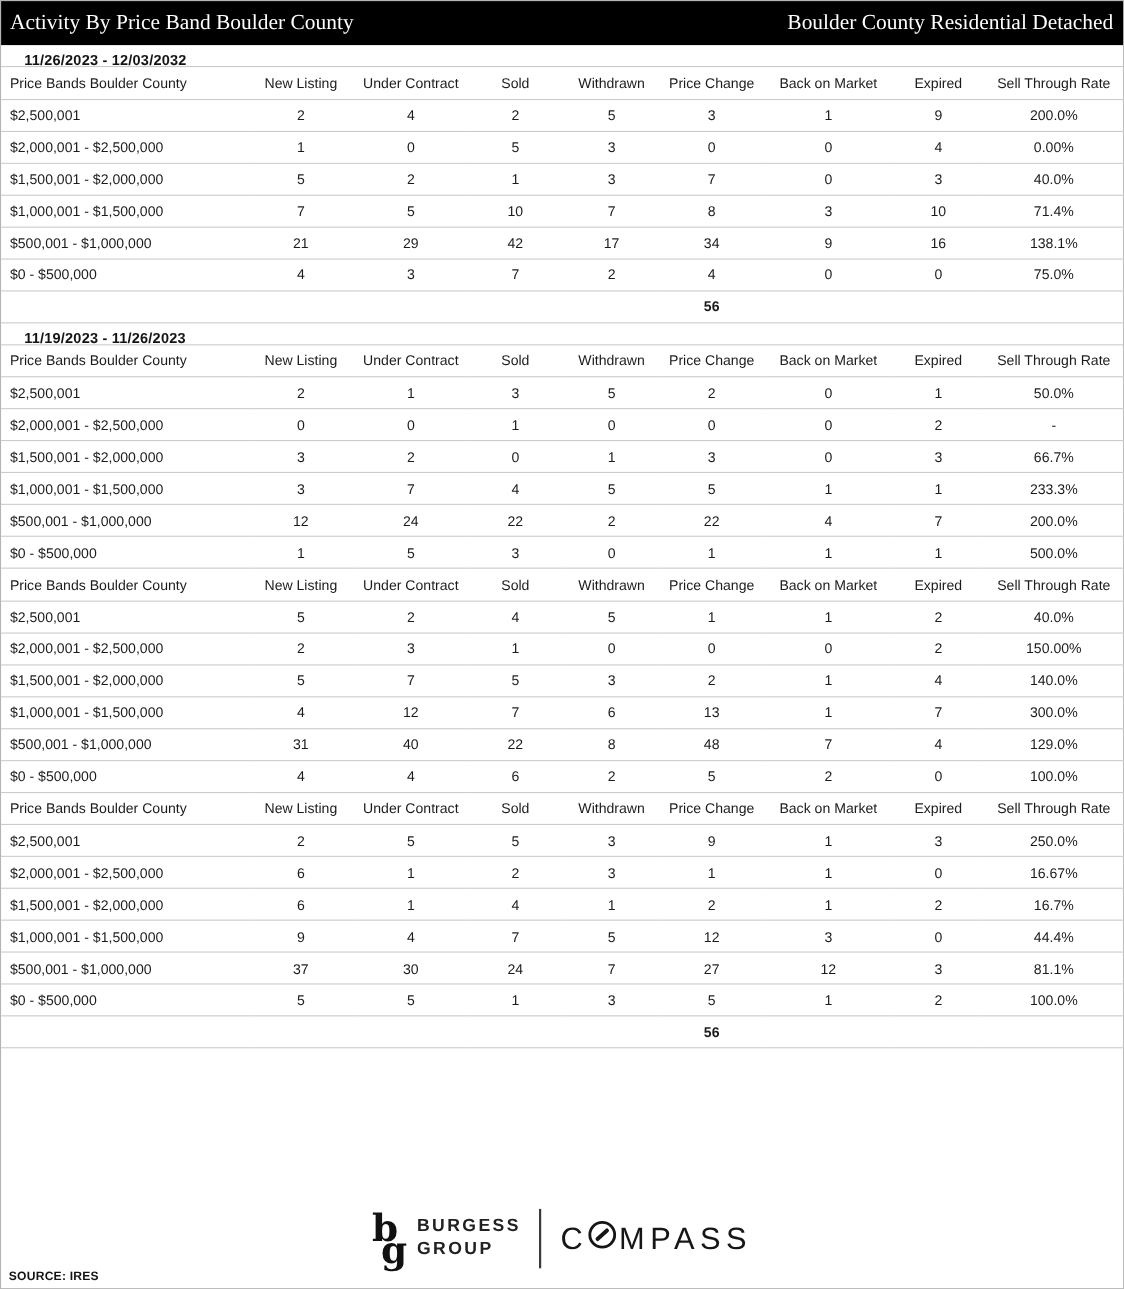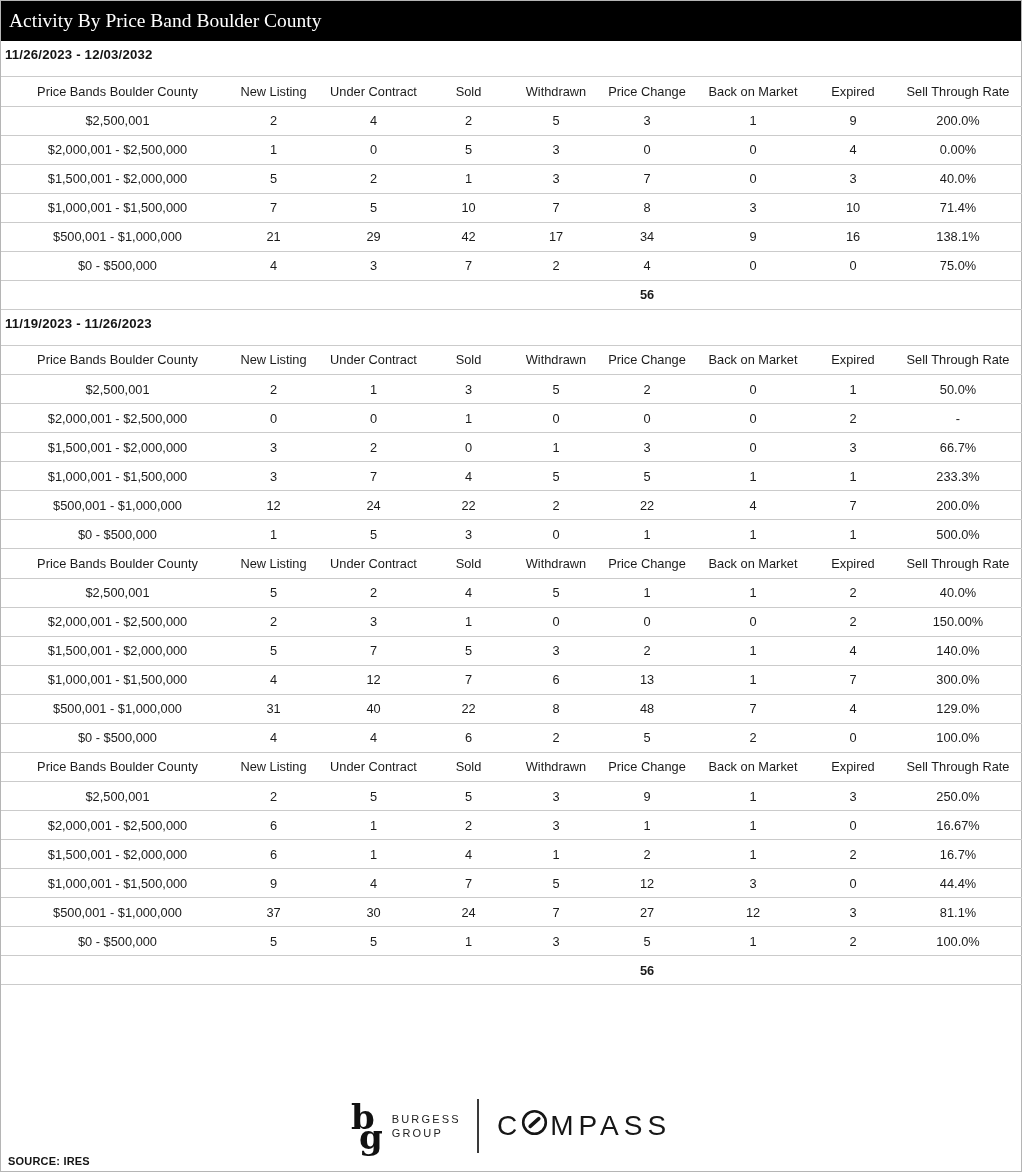--- a/index.html
+++ b/index.html
@@ -23,22 +23,22 @@
     background: #000;
     color: #fff;
     display: flex; align-items: center; justify-content: space-between;
     padding: 0 9px 0 8px;
     font-family: "Liberation Serif", serif;
     font-size: 19.5px;
   }
   
   .sections { flex: 1 1 auto; }
   .section .date-row {
-    height: 36px; line-height: 28px;
-    padding-left: 4px;
+    height: 20px; line-height: 28px;
+    padding-left: 21px;
     font-weight: bold;
     font-size: 13.2px;
     border-bottom: 1px solid #cbcbcb;
     letter-spacing: 0.2px;
   }
   table {
     width: 100%;
     border-collapse: collapse;
     table-layout: fixed;
   }
@@ -54,40 +54,40 @@
   tr { height: 29px; border-bottom: 1px solid #cbcbcb; }
   th, td {
     font-size: 12.8px;
     font-weight: normal;
     text-align: center;
     padding: 0;
     white-space: nowrap;
     overflow: hidden;
     color: #1b1b1b;
   }
-  th.first, td.first { text-align: center; padding-left: 8px; }
+  th.first, td.first { text-align: left; padding-left: 8px; }
   tr.total-row td { font-weight: bold; }
   
   .footer {
     flex: 0 0 92px;
     position: relative;
     display: flex; align-items: center; justify-content: center;
   }
   .logo-block { display: flex; align-items: center; margin-top: 2px; }
   .monogram {
     display: flex; flex-direction: column; align-items: flex-start;
     font-family: "DejaVu Serif", serif;
     font-weight: bold;
     color: #111;
     margin-right: 9px;
   }
   .mono-b { font-size: 34px; line-height: 0.78; }
   .mono-g { font-size: 34px; line-height: 0.62; margin-left: 8px; margin-top: -4px; }
   .brand-name {
-    font-size: 11px; font-weight: normal;
+    font-size: 16px; font-weight: bold;
     letter-spacing: 2.2px; line-height: 1.3;
     color: #222;
   }
   .logo-divider {
     width: 2px; height: 54px;
     background: #3a3a3a;
     margin: 0 18px 0 16px;
   }
   .compass-wordmark {
     display: flex; align-items: center;
@@ -104,20 +104,21 @@
     text-align: center;
   }
 </style>
 </head>
 <body>
 
 <div class="page">
 
   <div class="topbar">
     <div>Activity By Price Band Boulder County</div>
+    <div>Boulder County Residential Detached</div>
   </div>
 
   <div class="sections">
       <div class="section">
         <div class="date-row">11/26/2023 - 12/03/2032</div>
         <table>
           <colgroup>
             <col class="c0">
             <col class="c1">
             <col class="c2">

